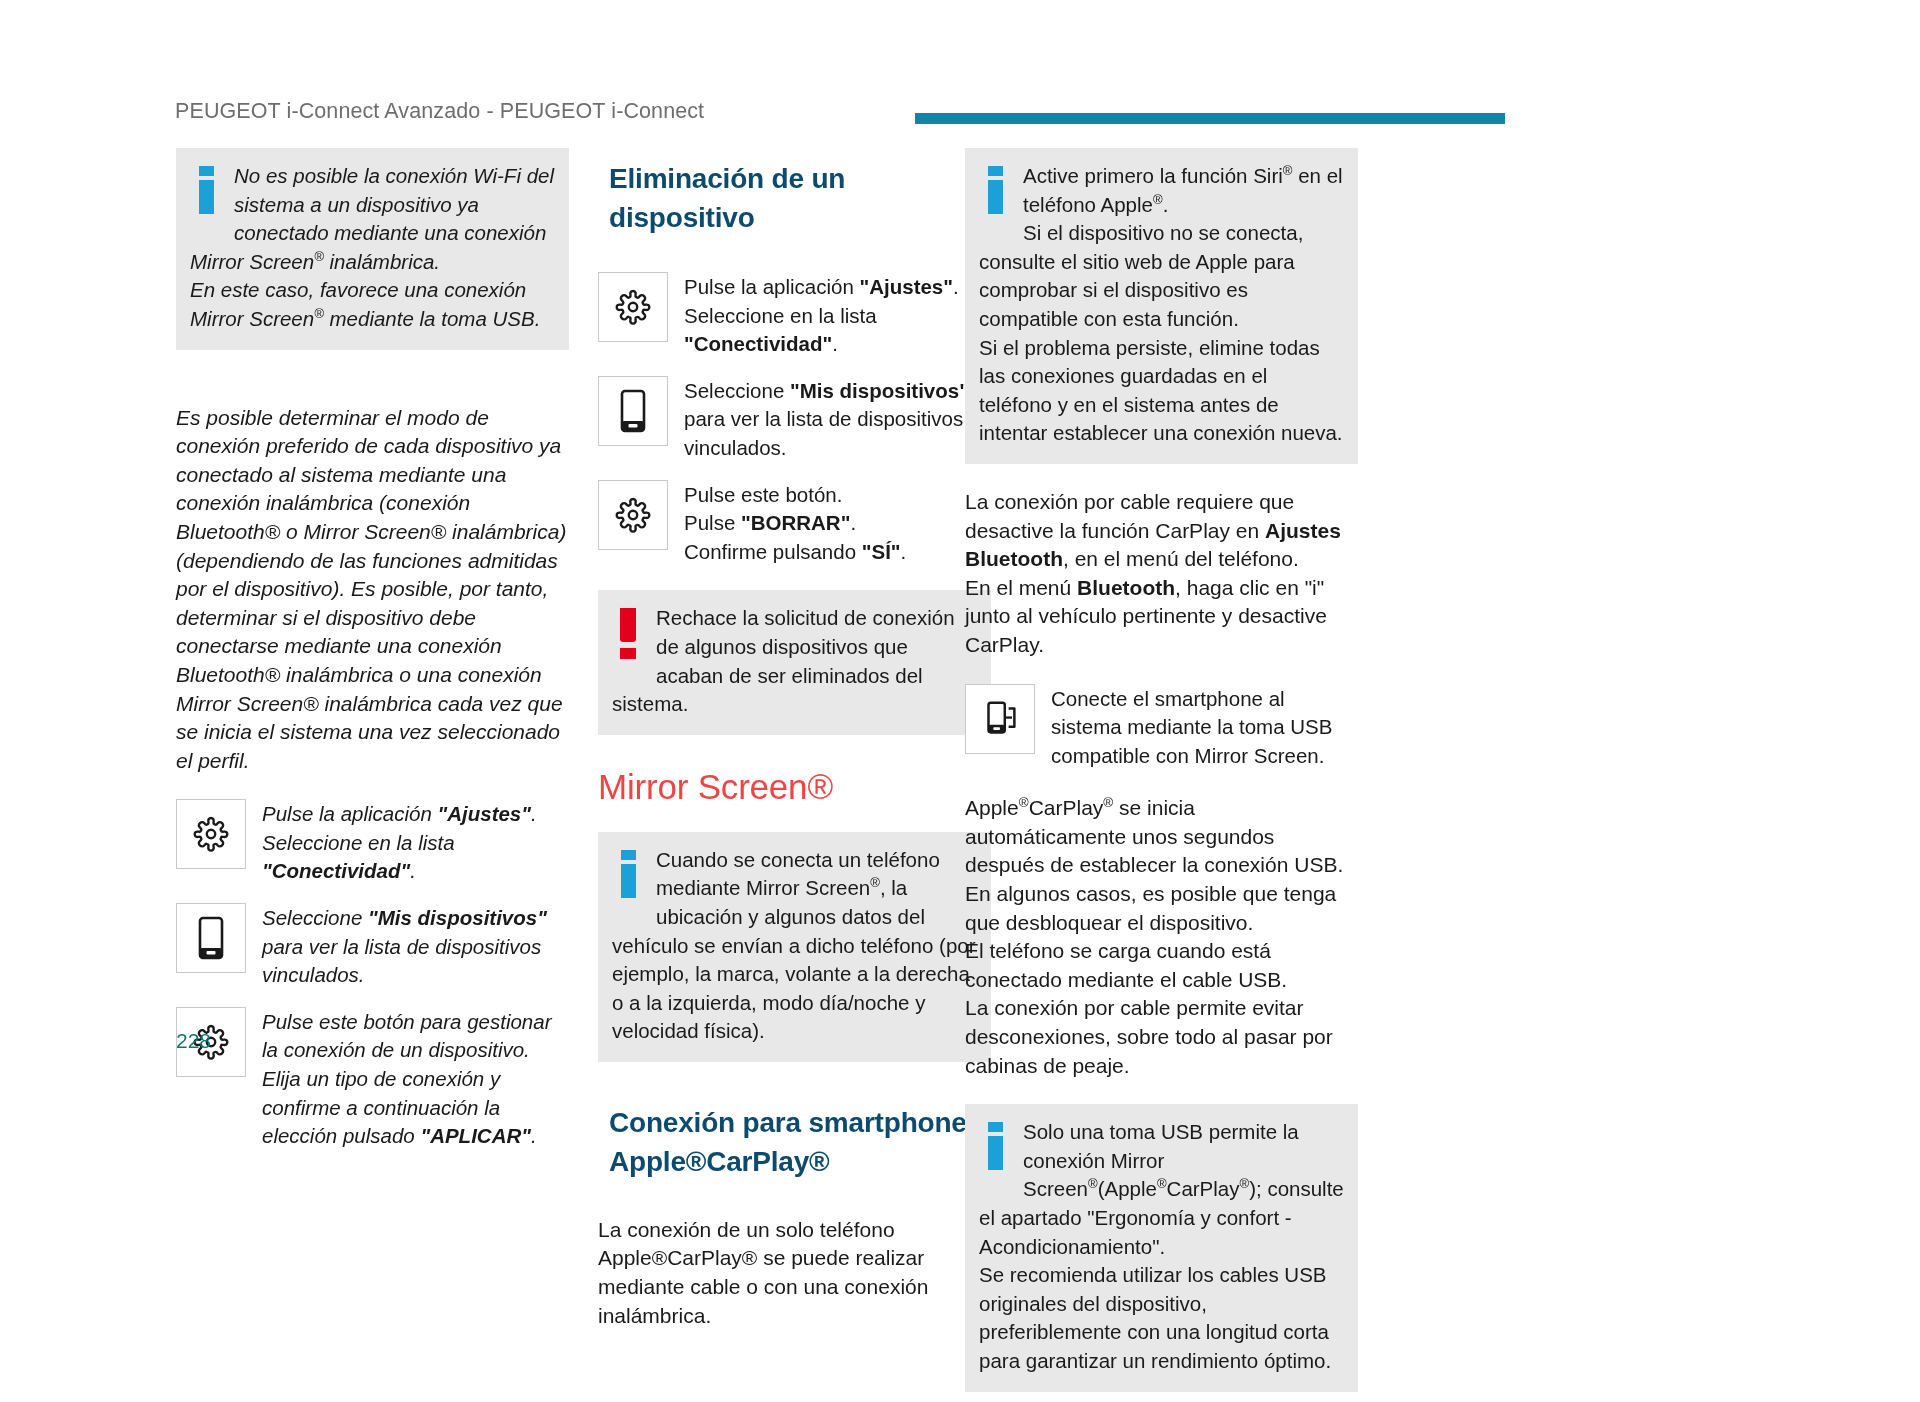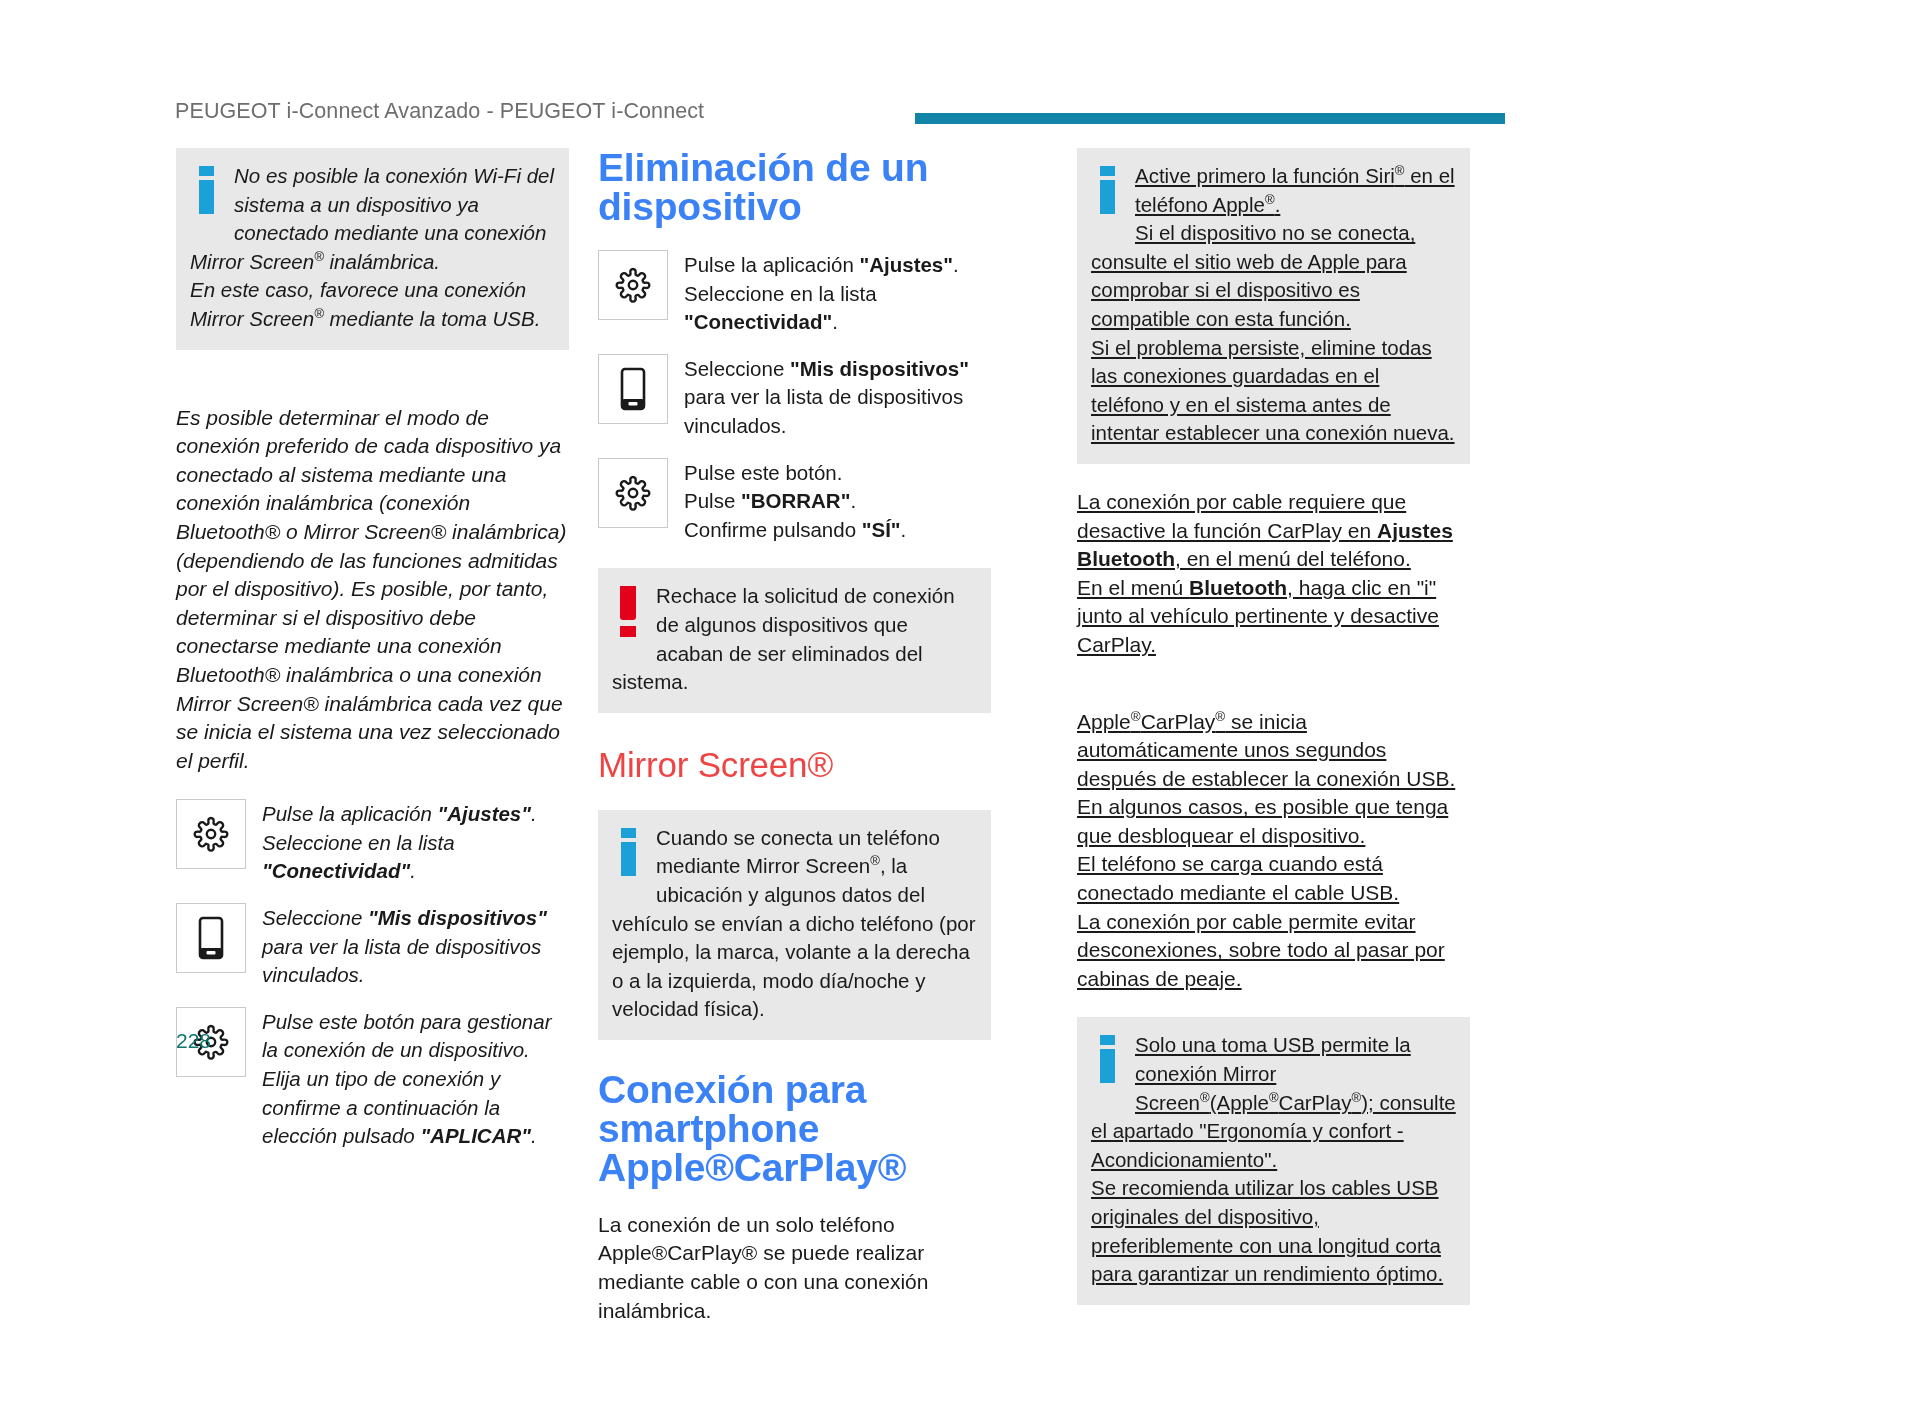--- a/index.html
+++ b/index.html
@@ -38,21 +38,21 @@
   }
 
   
   .col {
     position: absolute;
     top: 148px;
     width: 393px;
   }
   .col1 { left: 176px; font-style: italic; }
   .col2 { left: 598px; }
-  .col3 { left: 1077px; text-decoration: underline; }
+  .col3 { left: 965px; }
 
   
   p.body {
     margin: 0 0 0 0;
     font-size: 21px;
     line-height: 28.6px;
     color: #1a1a1a;
   }
   .gap-s { height: 17px; }
   .gap-m { height: 24px; }
@@ -106,25 +106,25 @@
   }
   .ico-warn .dot {
     position: absolute;
     left: 6px; top: 40px;
     width: 16px; height: 11px;
     background: #e2001a;
   }
 
   
   h2.section {
-    font-size: 39px;
+    font-size: 28px;
     line-height: 39px;
     font-weight: bold;
-    margin: 0;
-    color: #3b82f6;
+    margin: 11px;
+    color: #0c4a6e;
     letter-spacing: -0.2px;
   }
   h1.chapter {
     font-size: 35px;
     line-height: 43px;
     font-weight: normal;
     margin: 0;
     color: #ef4444;
     letter-spacing: -0.2px;
   }
@@ -308,20 +308,32 @@
       </div>
       <p class="note-text">Active primero la función Siri<sup>®</sup> en el teléfono Apple<sup>®</sup>.<br>Si el dispositivo no se conecta, consulte el sitio web de Apple para comprobar si el dispositivo es compatible con esta función.<br>Si el problema persiste, elimine todas las conexiones guardadas en el teléfono y en el sistema antes de intentar establecer una conexión nueva.</p>
     </div>
 
     <div class="gap-m"></div>
 
     <p class="body">La conexión por cable requiere que desactive la función CarPlay en <b>Ajustes Bluetooth</b>, en el menú del teléfono.<br>En el menú <b>Bluetooth</b>, haga clic en "i" junto al vehículo pertinente y desactive CarPlay.</p>
 
     <div class="gap-m"></div>
 
+    <div class="iconrow">
+      <div class="iconbox">
+        <svg width="46" height="46" viewBox="0 0 48 48">
+          <rect x="12" y="7" width="17" height="31" rx="2.4" ry="2.4" fill="none" stroke="#1a1a1a" stroke-width="2.6"></rect>
+          <rect x="12" y="30" width="17" height="8" rx="2" ry="2" fill="#1a1a1a"></rect>
+          <rect x="17" y="32.5" width="7" height="3" rx="1" ry="1" fill="#ffffff"></rect>
+          <path d="M33 13 h6 v19 h-6" fill="none" stroke="#1a1a1a" stroke-width="2.6" stroke-linejoin="round"></path>
+          <path d="M29.5 22.5 h7" fill="none" stroke="#1a1a1a" stroke-width="2.4"></path>
+        </svg>
+      </div>
+      <div class="rowtext">Conecte el smartphone al sistema mediante la toma USB compatible con Mirror Screen.</div>
+    </div>
 
     <div class="gap-m"></div>
 
     <p class="body">Apple<sup>®</sup>CarPlay<sup>®</sup> se inicia automáticamente unos segundos después de establecer la conexión USB. En algunos casos, es posible que tenga que desbloquear el dispositivo.<br>El teléfono se carga cuando está conectado mediante el cable USB.<br>La conexión por cable permite evitar desconexiones, sobre todo al pasar por cabinas de peaje.</p>
 
     <div class="gap-m"></div>
 
     <div class="notebox">
       <div class="note-icon ico-info">
         <span class="dot"></span>

